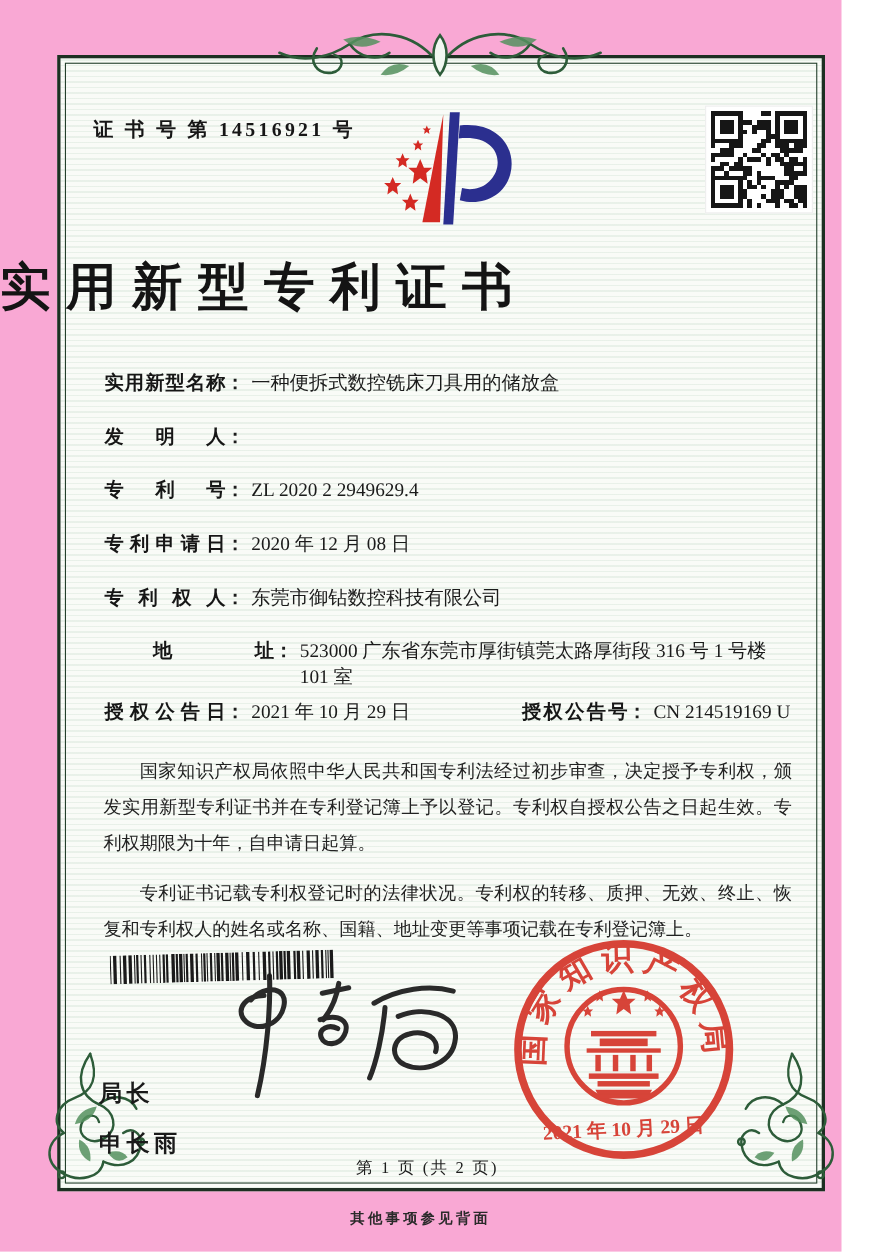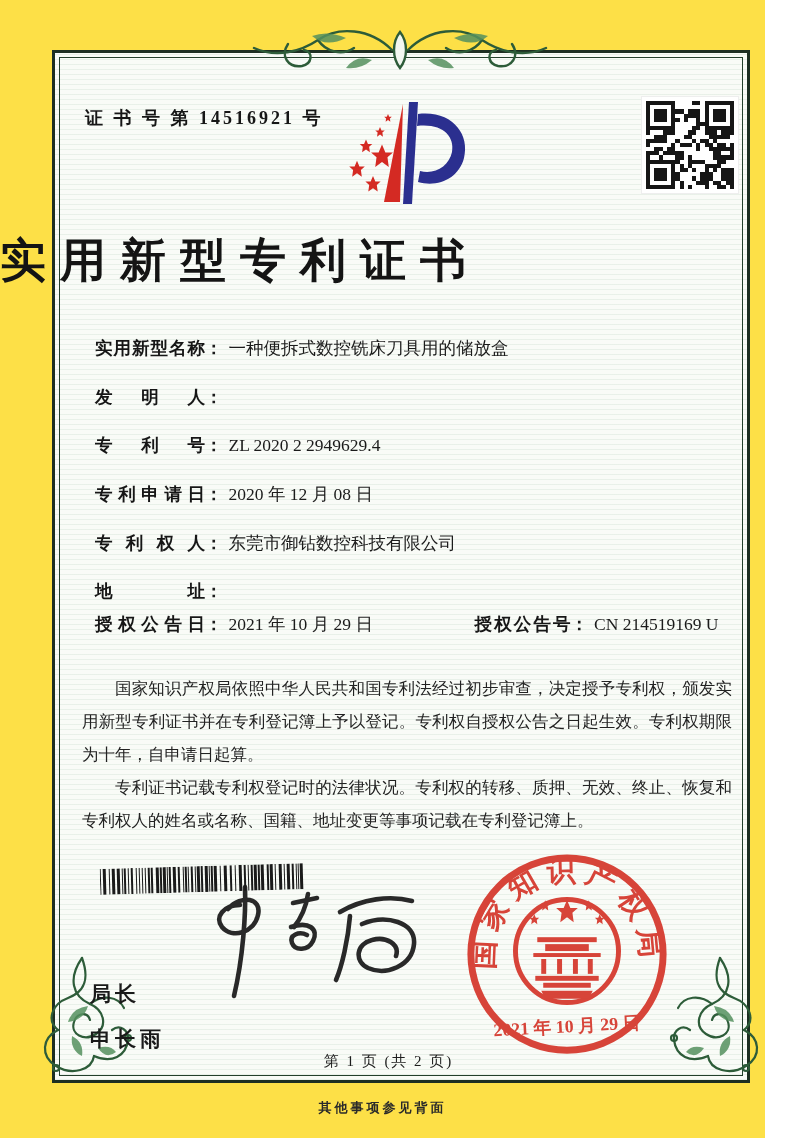--- a/index.html
+++ b/index.html
@@ -1,44 +1,44 @@
 <!DOCTYPE html>
 <html><head>
 <meta charset="utf-8">
 <style>
   html,body{margin:0;padding:0;background:#ffffff;}
-  .page{position:relative;width:765px;height:1138px;background:#fde047;overflow:hidden;
+  .page{position:relative;width:765px;height:1138px;background:#f9a8d4;overflow:hidden;
         font-family:"Liberation Serif","DejaVu Serif",serif;color:#1c1c1c;}
   
   .frame{position:absolute;left:52px;top:50px;width:698px;height:1033px;
          border:3px solid #1d2f22;box-sizing:border-box;
          background:
            repeating-linear-gradient(0deg, rgba(190,214,196,.28) 0 1px, rgba(255,255,255,0) 1px 5px),
            #f9fbf7;}
   .frame-inner{position:absolute;left:4px;top:4px;right:4px;bottom:4px;border:1px solid #24402c;}
   
   .cert-no{position:absolute;left:85px;top:106px;font-size:18px;font-weight:600;letter-spacing:3px;color:#161616;}
   .logo{position:absolute;left:330px;top:92px;}
   .qr{position:absolute;left:641px;top:96px;background:#fff;padding:4px;border:1px solid #eee;}
   .title{position:absolute;left:0;right:0;top:230px;text-align:left;font-size:46px;font-weight:700;
          letter-spacing:14px;color:#141414;}
   
   .fields{position:absolute;left:95px;top:337px;width:625px;font-size:17.5px;}
   .field-row{display:flex;margin-bottom:25px;line-height:1.35;}
-  .field-row.addr{margin-bottom:9px;}
+  .field-row.addr{margin-bottom:9px;margin-left:44px;}
   .flabel{display:inline-block;width:110px;text-align:justify;text-align-last:justify;
           font-weight:600;color:#161616;flex:0 0 110px;}
   .fcolon{font-weight:600;margin-right:6px;}
   .fvalue{font-weight:500;color:#1b1b1b;flex:1;}
   .pair2{display:flex;margin-left:56px;}
   .pair2 .flabel{width:96px;flex:0 0 96px;text-align-last:justify;}
   
   .body-text{position:absolute;left:82px;top:672px;width:650px;font-size:16.5px;line-height:33px;
              text-align:justify;color:#222;}
-  .body-text p{margin:0;text-indent:2em;font-weight:500;}
+  .body-text p{margin:12px;text-indent:2em;font-weight:500;}
   
   .barcode{position:absolute;left:100px;top:866px;transform:rotate(-1.6deg);}
   
   .signer{position:absolute;left:90px;top:980px;font-size:21px;font-weight:600;letter-spacing:4px;color:#1a1a1a;font-family:Liberation Serif, serif;}
   .signer div{margin-bottom:17px;}
   .sig-script{position:absolute;left:190px;top:882px;}
   
   .seal{position:absolute;left:458px;top:850px;opacity:.93;}
   
   .page-no{position:absolute;left:12px;right:0;top:1052px;text-align:center;font-size:15px;letter-spacing:2px;color:#1d1d1d;}
@@ -310,20 +310,21 @@
       <span class="fvalue">2020 年 12 月 08 日</span>
     </div>
     <div class="field-row">
       <span class="flabel">专利权人</span>
         <span class="fcolon">：</span>
       <span class="fvalue">东莞市御钻数控科技有限公司</span>
     </div>
     <div class="field-row addr">
       <span class="flabel">地址</span>
         <span class="fcolon">：</span>
+      <span class="fvalue" style="max-width:468px">523000 广东省东莞市厚街镇莞太路厚街段 316 号 1 号楼 101 室</span>
     </div>
     <div class="field-row">
       <span class="flabel">授权公告日</span>
         <span class="fcolon">：</span>
       <span class="fvalue" style="flex:0 0 190px">2021 年 10 月 29 日</span>
       <span class="pair2">
         <span class="flabel">授权公告号</span>
           <span class="fcolon">：</span>
         <span class="fvalue">CN 214519169 U</span>
       </span>

